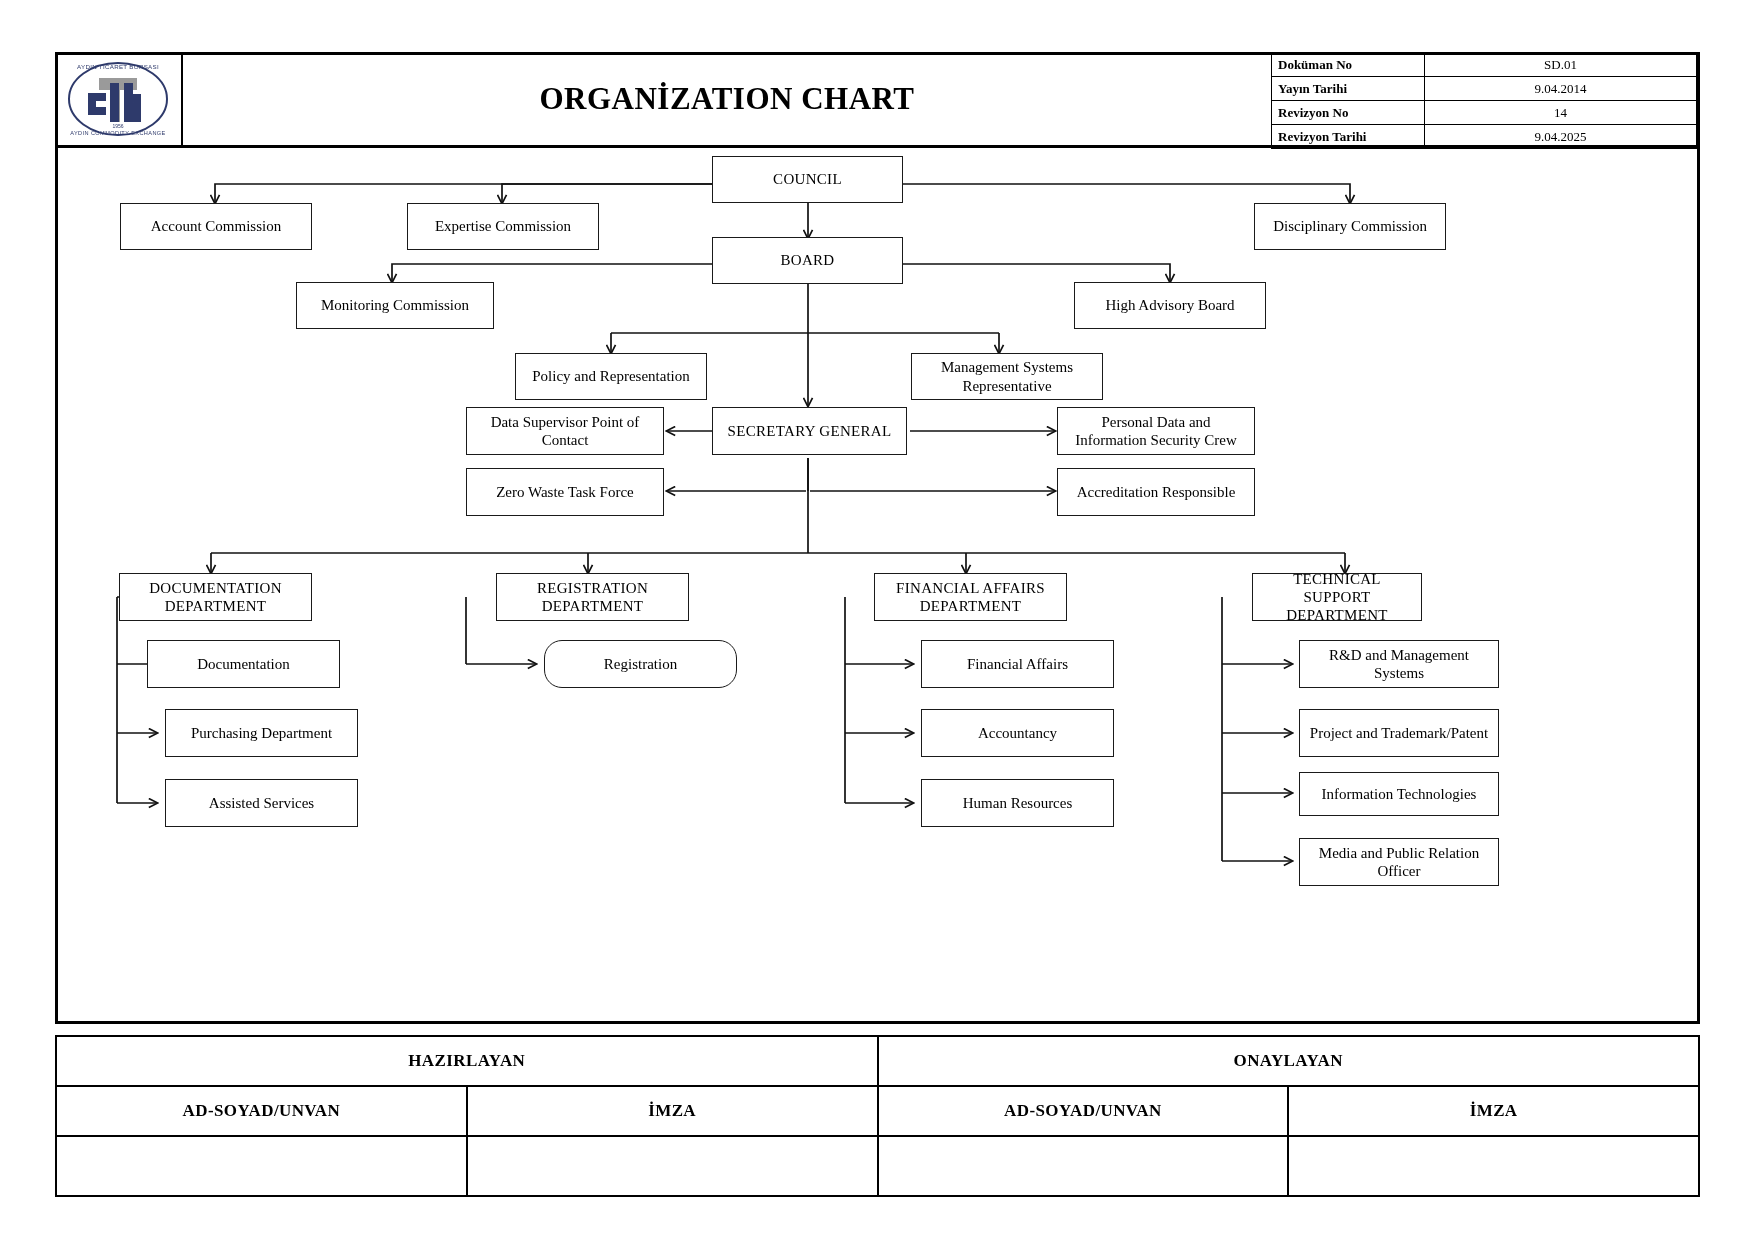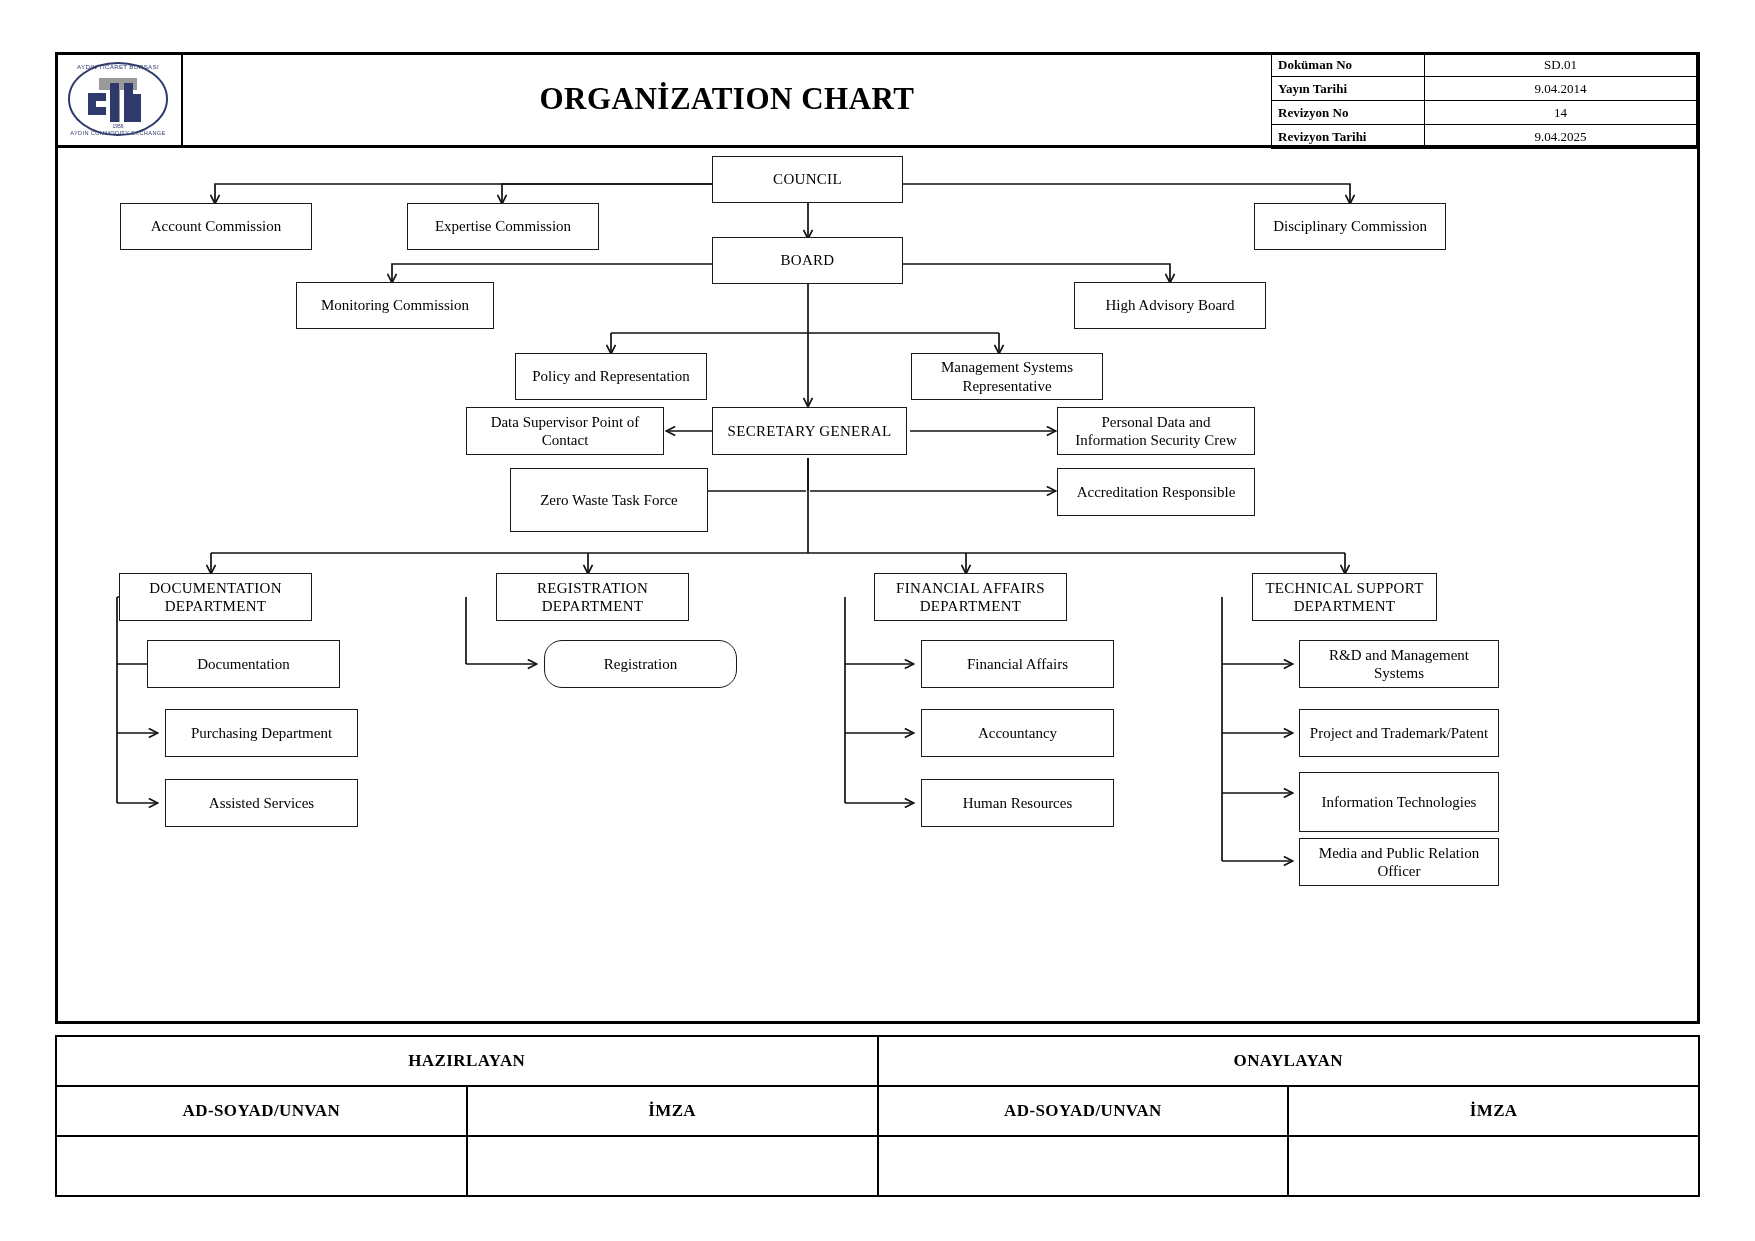--- a/index.html
+++ b/index.html
@@ -306,37 +306,37 @@
     <div class="node caps" style="left:657px; top:259px; width:195px; height:48px;">
       <span>SECRETARY GENERAL</span>
     </div>
 
     <div class="node" style="left:1002px; top:259px; width:198px; height:48px;">
       <span>Personal Data and Information Security Crew</span>
     </div>
     <div class="node" style="left:411px; top:259px; width:198px; height:48px;">
       <span>Data Supervisor Point of Contact</span>
     </div>
-    <div class="node" style="left:411px; top:320px; width:198px; height:64px;margin-left:44px;">
+    <div class="node" style="left:411px; top:320px; width:198px; height:48px;">
       <span>Zero Waste Task Force</span>
     </div>
     <div class="node" style="left:1002px; top:320px; width:198px; height:48px;">
       <span>Accreditation Responsible</span>
     </div>
 
     <div class="node caps" style="left:64px; top:425px; width:193px; height:48px;">
       <span>DOCUMENTATION DEPARTMENT</span>
     </div>
     <div class="node caps" style="left:441px; top:425px; width:193px; height:48px;">
       <span>REGISTRATION DEPARTMENT</span>
     </div>
     <div class="node caps" style="left:819px; top:425px; width:193px; height:48px;">
       <span>FINANCIAL AFFAIRS DEPARTMENT</span>
     </div>
-    <div class="node caps" style="left:1197px; top:425px; width:185px; height:48px;">
+    <div class="node caps" style="left:1197px; top:425px; width:170px; height:48px;">
       <span>TECHNICAL SUPPORT DEPARTMENT</span>
     </div>
 
     <div class="node" style="left:92px; top:492px; width:193px; height:48px;">
       <span>Documentation</span>
     </div>
     <div class="node" style="left:110px; top:561px; width:193px; height:48px;">
       <span>Purchasing Department</span>
     </div>
     <div class="node" style="left:110px; top:631px; width:193px; height:48px;">
@@ -356,21 +356,21 @@
     <div class="node" style="left:866px; top:631px; width:193px; height:48px;">
       <span>Human Resources</span>
     </div>
 
     <div class="node" style="left:1244px; top:492px; width:200px; height:48px;">
       <span>R&amp;D and Management Systems</span>
     </div>
     <div class="node" style="left:1244px; top:561px; width:200px; height:48px;">
       <span>Project and Trademark/Patent</span>
     </div>
-    <div class="node" style="left:1244px; top:624px; width:200px; height:60px;">
+    <div class="node" style="left:1244px; top:624px; width:200px; height:44px;">
       <span>Information Technologies</span>
     </div>
     <div class="node" style="left:1244px; top:690px; width:200px; height:48px;">
       <span>Media and Public Relation Officer</span>
     </div>
   </div>
 
   <table class="sig-table">
     <colgroup>
       <col style="width:25%">

